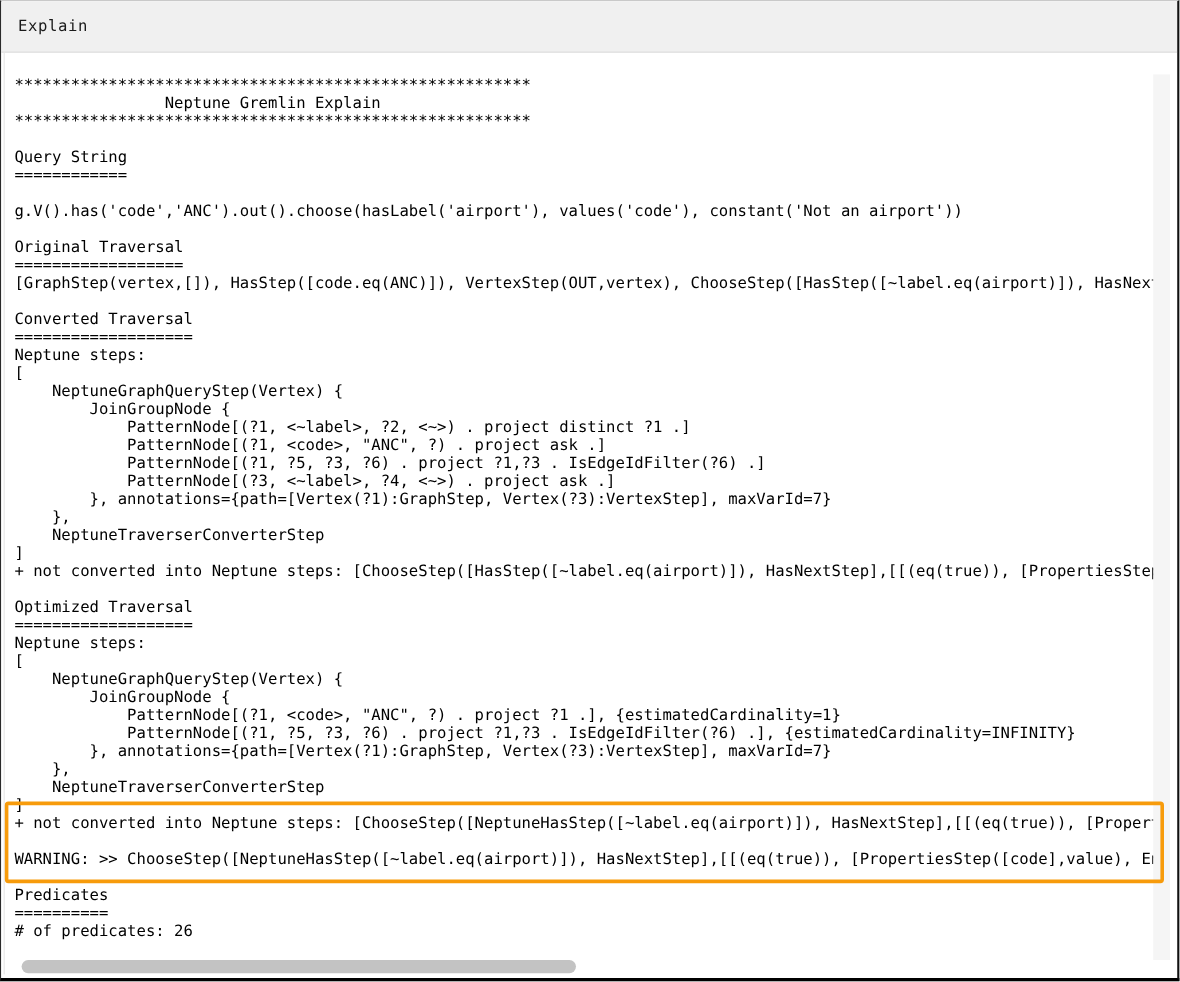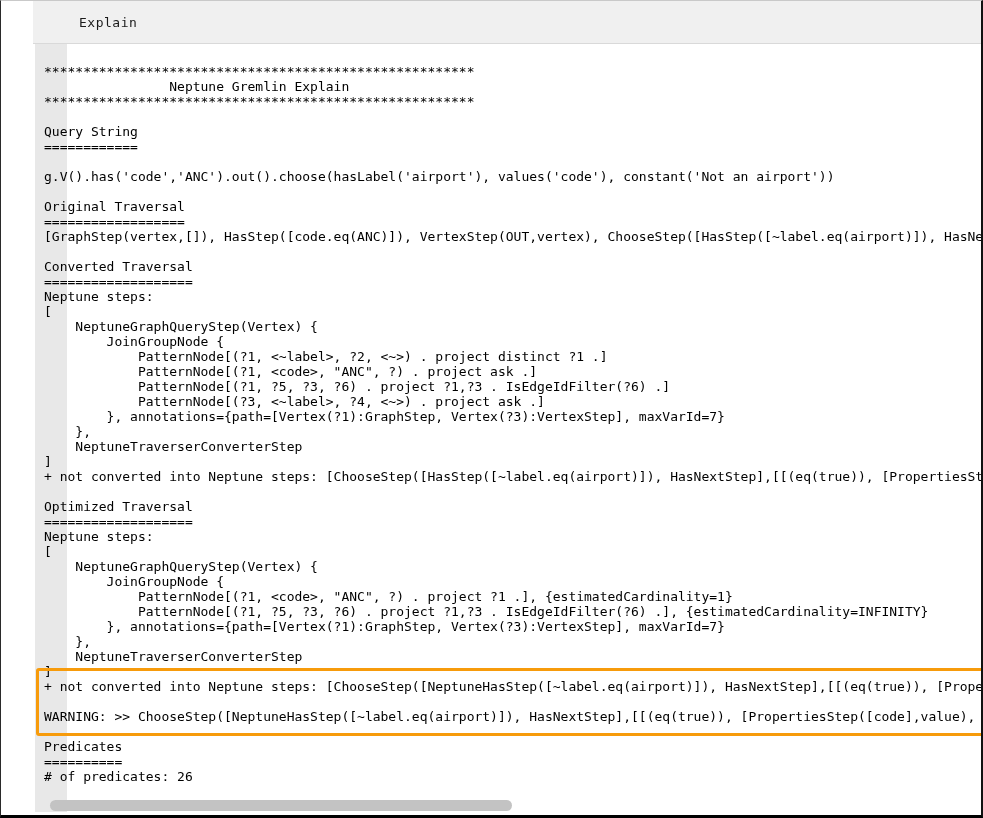--- a/index.html
+++ b/index.html
@@ -1,21 +1,21 @@
 <!DOCTYPE html>
 <html><head>
 <meta charset="utf-8">
 <style>
   html, body {
     margin: 0;
     padding: 0;
     background: #ffffff;
     font-family: "DejaVu Sans Mono", "Liberation Mono", monospace;
   }
-  * { box-sizing: border-box; padding-left: 32px; }
+  * { box-sizing: border-box; }
 
   .page {
     position: relative;
     width: 983px;
     height: 818px;
     background: #ffffff;
     border-top: 1px solid #c9c9c9;
     border-left: 1px solid #2a2a2a;
     border-right: 2px solid #111111;
     border-bottom: 3px solid #000000;

